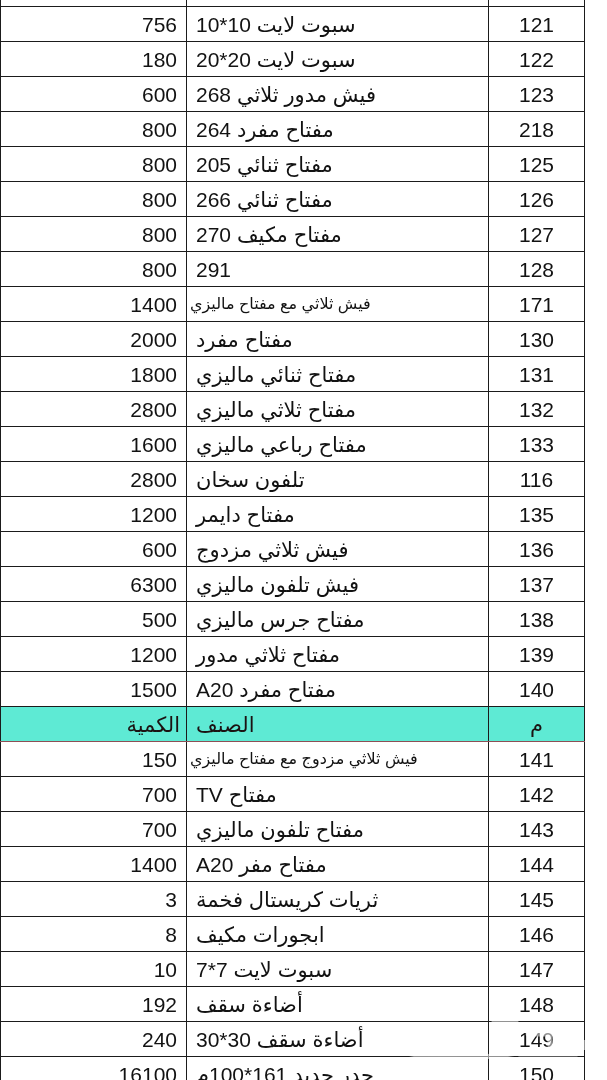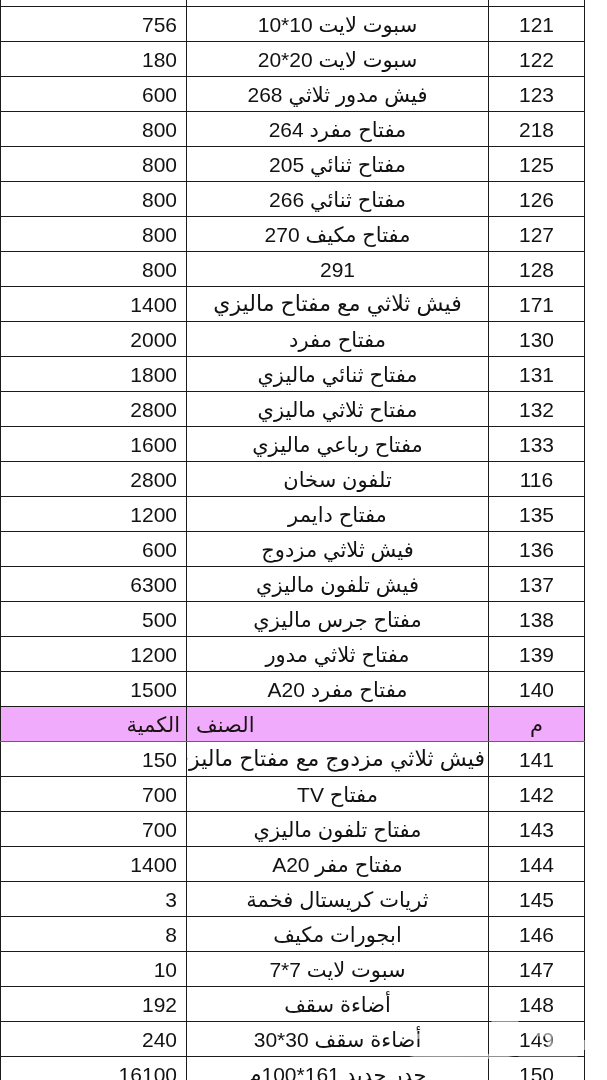--- a/index.html
+++ b/index.html
@@ -60,39 +60,39 @@
     text-align: center;
     direction: ltr;
     font-size: 19px;
     color: #1a1a1a;
     padding-right: 0;
     padding-left: 10px;
   }
 
   
   td.item {
-    text-align: center;
+    text-align: left;
     direction: rtl;
     font-size: 22px;
     letter-spacing: 0px;
   }
-  td.item.tight { font-size: 22px; padding: 1px 3px; }
+  td.item.tight { font-size: 16px; padding: 1px 3px; }
 
   
   td.qty {
     text-align: right;
     direction: ltr;
     font-size: 23px;
     padding-right: 0;
     padding-left: 8px;
   }
 
   
   tr.headband td {
-    background: #f0abfc;
+    background: #5eead4;
     border-top: 1.6px solid #8d4f55;
     border-bottom: 1.6px solid #8d4f55;
     font-size: 21px;
     color: #1b1212;
   }
   tr.headband td.num   { text-align: center; direction: rtl; font-size: 21px; padding: 0; }
   tr.headband td.item  { text-align: left; direction: rtl; }
   tr.headband td.qty   { text-align: right; direction: rtl; padding: 0 6px 0 0; }
 
   

